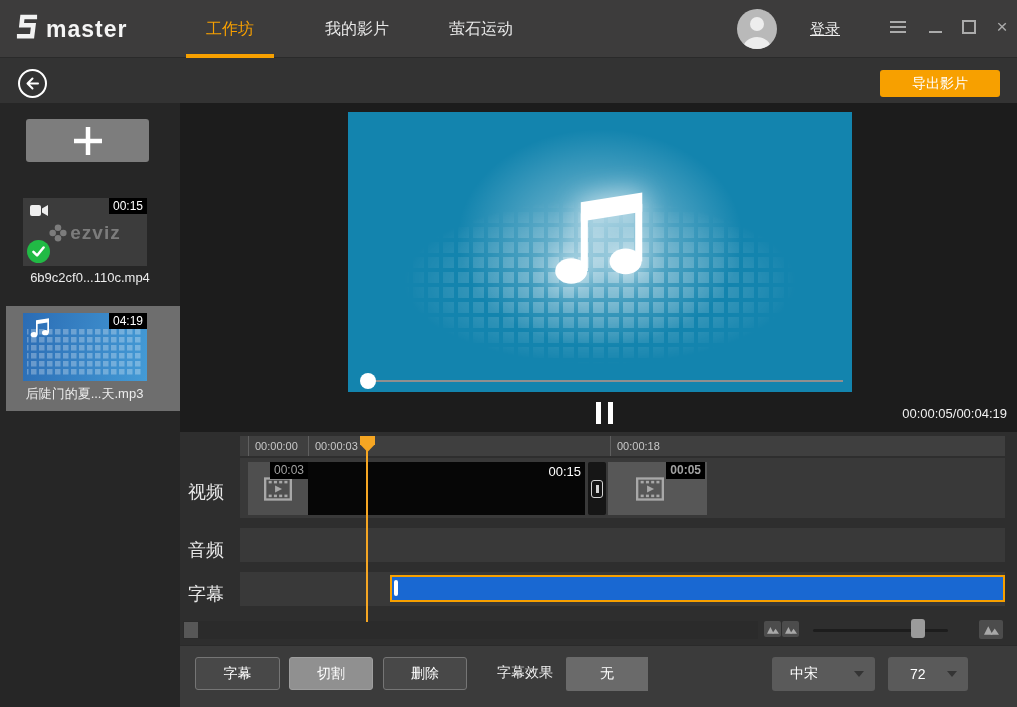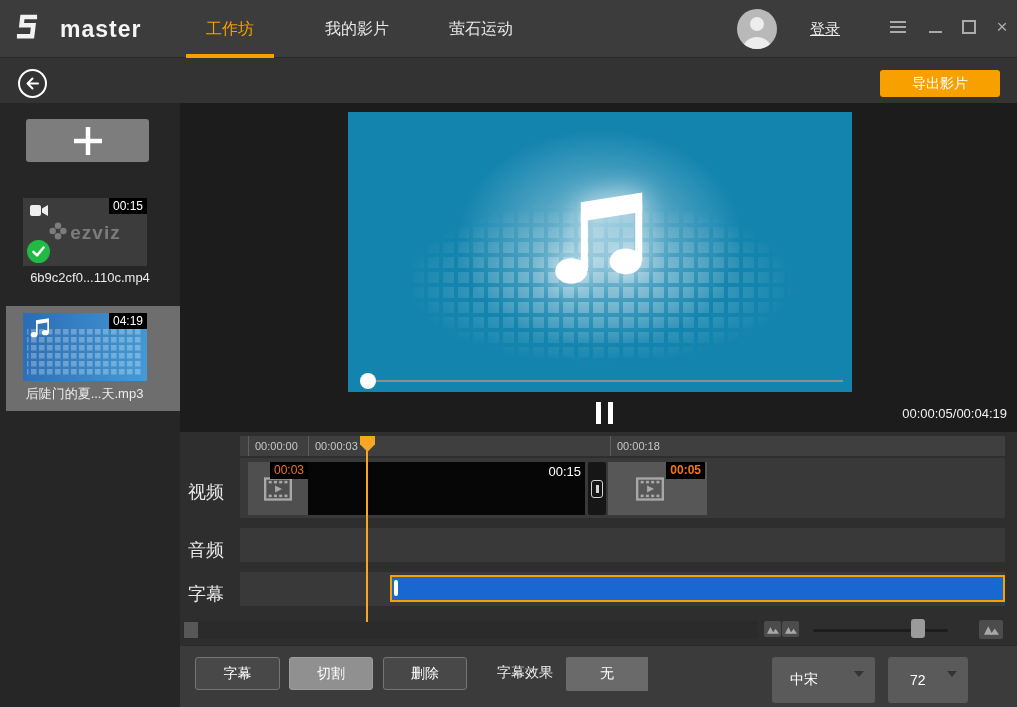--- a/index.html
+++ b/index.html
@@ -2,21 +2,21 @@
 <html><head>
 <meta charset="utf-8">
 <style>
   html,body{margin:0;padding:0;background:#1a1a1a;}
   .root{position:relative;width:1017px;height:707px;background:#2e2e2e;overflow:hidden;
         font-family:"Liberation Sans","DejaVu Sans",sans-serif;color:#fff;-webkit-font-smoothing:antialiased;}
   .abs{position:absolute;}
 
   
   .topbar{left:0;top:0;width:1017px;height:58px;background:#3d3c3c;border-bottom:1px solid #2a2a2a;box-sizing:border-box;}
-  .logo{left:16px;top:13px;display:flex;align-items:center;gap:22px;}
+  .logo{left:16px;top:13px;display:flex;align-items:center;gap:8px;}
   .logo-master{font-size:23px;font-weight:bold;letter-spacing:1px;color:#f5f5f5;}
   .tab{top:0;height:58px;width:110px;display:flex;align-items:center;justify-content:center;font-size:16px;color:#e8e8e8;cursor:pointer;}
   .tab.active{color:#f7a000;}
   .tab.active::after{content:"";position:absolute;left:11px;right:11px;bottom:0;height:4px;background:#f7a000;}
   .avatar{left:737px;top:9px;width:40px;height:40px;border-radius:50%;background:#b9b9b9;overflow:hidden;}
   .login{left:810px;top:20px;font-size:15px;color:#f0f0f0;text-decoration:underline;}
   .winbtn{top:17px;width:20px;height:20px;display:flex;flex-direction:column;justify-content:center;align-items:center;gap:3px;}
   .bar{width:16px;height:2px;background:#ababab;}
   .minbar{width:13px;height:2px;background:#ababab;}
   .maxsq{width:10px;height:10px;border:2px solid #ababab;}
@@ -31,21 +31,21 @@
   
   .sidebar{left:0;top:103px;width:180px;height:604px;background:#262626;}
   .addbtn{left:26px;top:16px;width:123px;height:43px;background:#7d7d7d;border-radius:3px;display:flex;align-items:center;justify-content:center;cursor:pointer;}
   .mitem{left:0;width:180px;}
   .sel-panel{left:6px;top:203px;width:174px;height:105px;background:#6e6e6e;}
   .thumb{position:absolute;width:124px;height:68px;}
   .thumb-video{left:23px;top:95px;background:#3c3c3c;}
   .thumb-audio{left:17px;top:7px;background:linear-gradient(100deg,#2b6cb4,#449bd6);}
   .dur-badge{position:absolute;right:0;top:0;background:#000;color:#fff;font-size:12px;line-height:16px;padding:0 4px;}
   .fname{position:absolute;width:100%;text-align:center;font-size:13px;color:#ececec;}
-  .watermark{position:absolute;left:0;top:24px;width:100%;display:flex;align-items:flex-start;justify-content:center;gap:3px;
+  .watermark{position:absolute;left:0;top:24px;width:100%;display:flex;align-items:center;justify-content:center;gap:3px;
              color:#7c7c7c;font-size:19px;font-weight:bold;letter-spacing:1px;}
   .checkc{position:absolute;left:4px;bottom:3px;width:23px;height:23px;border-radius:50%;background:#21ba45;display:flex;align-items:center;justify-content:center;}
 
   
   .stage{left:180px;top:103px;width:837px;height:329px;background:#1c1c1c;}
   .screen{left:168px;top:9px;width:504px;height:280px;background:#1384ae;overflow:hidden;}
   .glow{left:50%;top:45%;width:380px;height:290px;transform:translate(-50%,-50%);
         background:radial-gradient(closest-side,rgba(255,255,255,.5),rgba(255,255,255,0) 75%);}
   .eq{left:50px;top:85px;width:404px;height:170px;
       -webkit-mask-image:radial-gradient(closest-side,#000 25%,transparent 98%);
@@ -68,21 +68,21 @@
   .lane-audio{top:96px;height:34px;}
   .lane-sub{top:140px;height:34px;}
   .clip1{left:8px;top:4px;width:60px;height:53px;background:#4f4f4f;display:flex;align-items:center;justify-content:center;cursor:pointer;}
   .clipblack{left:68px;top:4px;width:277px;height:53px;background:#060606;cursor:pointer;}
   .blk-label{position:absolute;right:4px;top:2px;font-size:13px;color:#fff;}
   .transition{left:348px;top:4px;width:18px;height:53px;background:#161616;border-radius:2px;display:flex;align-items:center;justify-content:center;cursor:pointer;}
   .trans-ic{width:10px;height:16px;border:1px solid #d5d5d5;border-radius:3px;display:flex;align-items:center;justify-content:center;}
   .trans-bar{width:3px;height:8px;background:#d5d5d5;}
   .clip2{left:368px;top:4px;width:99px;height:53px;background:#575757;cursor:pointer;}
   .clip2 .filmwrap{position:absolute;left:28px;top:13px;}
-  .clipbadge{position:absolute;top:0;background:#000;color:#f97316;font-size:12px;line-height:17px;padding:0 4px;}
+  .clipbadge{position:absolute;top:0;background:#000;color:#a3a3a3;font-size:12px;line-height:17px;padding:0 4px;}
   .subbar{left:150px;top:3px;width:615px;height:27px;background:#1968d2;border:2px solid #f7a000;box-sizing:border-box;cursor:pointer;}
   .subgrip{position:absolute;left:2px;top:3px;width:4px;height:16px;background:#fff;border-radius:2px;cursor:ew-resize;}
   .playhead-flag{left:180px;top:4px;width:15px;height:16px;background:#f5a623;cursor:pointer;
                  clip-path:polygon(0 0,100% 0,100% 52%,50% 100%,0 52%);z-index:5;}
   .playhead-line{left:186px;top:4px;width:2px;height:186px;background:#f5a623;z-index:4;}
   .hscroll{left:3px;top:189px;width:575px;height:18px;background:#2b2b2b;cursor:pointer;}
   .hthumb{position:absolute;left:1px;top:1px;width:14px;height:16px;background:#575757;cursor:grab;}
   .zoombtn{top:189px;width:17px;height:16px;background:#4c4c4c;border-radius:2px;display:flex;align-items:center;justify-content:center;cursor:pointer;}
   .slider-track{left:633px;top:197px;width:135px;height:3px;background:#1d1d1d;border-radius:2px;cursor:pointer;}
   .slider-thumb{left:731px;top:187px;width:14px;height:19px;background:#9b9b9b;border-radius:3px;cursor:grab;}
@@ -91,21 +91,21 @@
   
   .controlbar{left:180px;top:645px;width:837px;height:62px;background:#3b3b3b;border-top:1px solid #2a2a2a;box-sizing:border-box;}
   .cbtn{top:11px;height:33px;border:1px solid #757575;border-radius:3px;background:#484848;box-sizing:border-box;
         display:flex;align-items:center;justify-content:center;font-size:14px;color:#fff;cursor:pointer;}
   .cbtn.pressed{background:#909090;border-color:#9e9e9e;}
   .efflabel{left:317px;top:18px;font-size:14px;color:#f0f0f0;}
   .segnone{left:386px;top:11px;width:82px;height:34px;background:#6a6a6a;border-radius:2px 0 0 2px;
            display:flex;align-items:center;justify-content:center;font-size:14px;cursor:pointer;}
   .segfade{left:468px;top:11px;width:112px;height:34px;background:#f59a00;border-radius:0 2px 2px 0;
            display:flex;align-items:center;justify-content:center;font-size:14px;cursor:pointer;}
-  .dd{top:11px;height:46px;background:#5a5a5a;border-radius:3px;display:flex;align-items:center;
+  .dd{top:11px;height:34px;background:#5a5a5a;border-radius:3px;display:flex;align-items:center;
       font-size:14px;color:#fff;cursor:pointer;}
   .caret{width:0;height:0;border-left:5px solid transparent;border-right:5px solid transparent;border-top:6px solid #343434;
          position:absolute;right:11px;top:14px;}
 </style>
 </head>
 <body>
 
 <div class="root">
 
   <div class="abs topbar">

